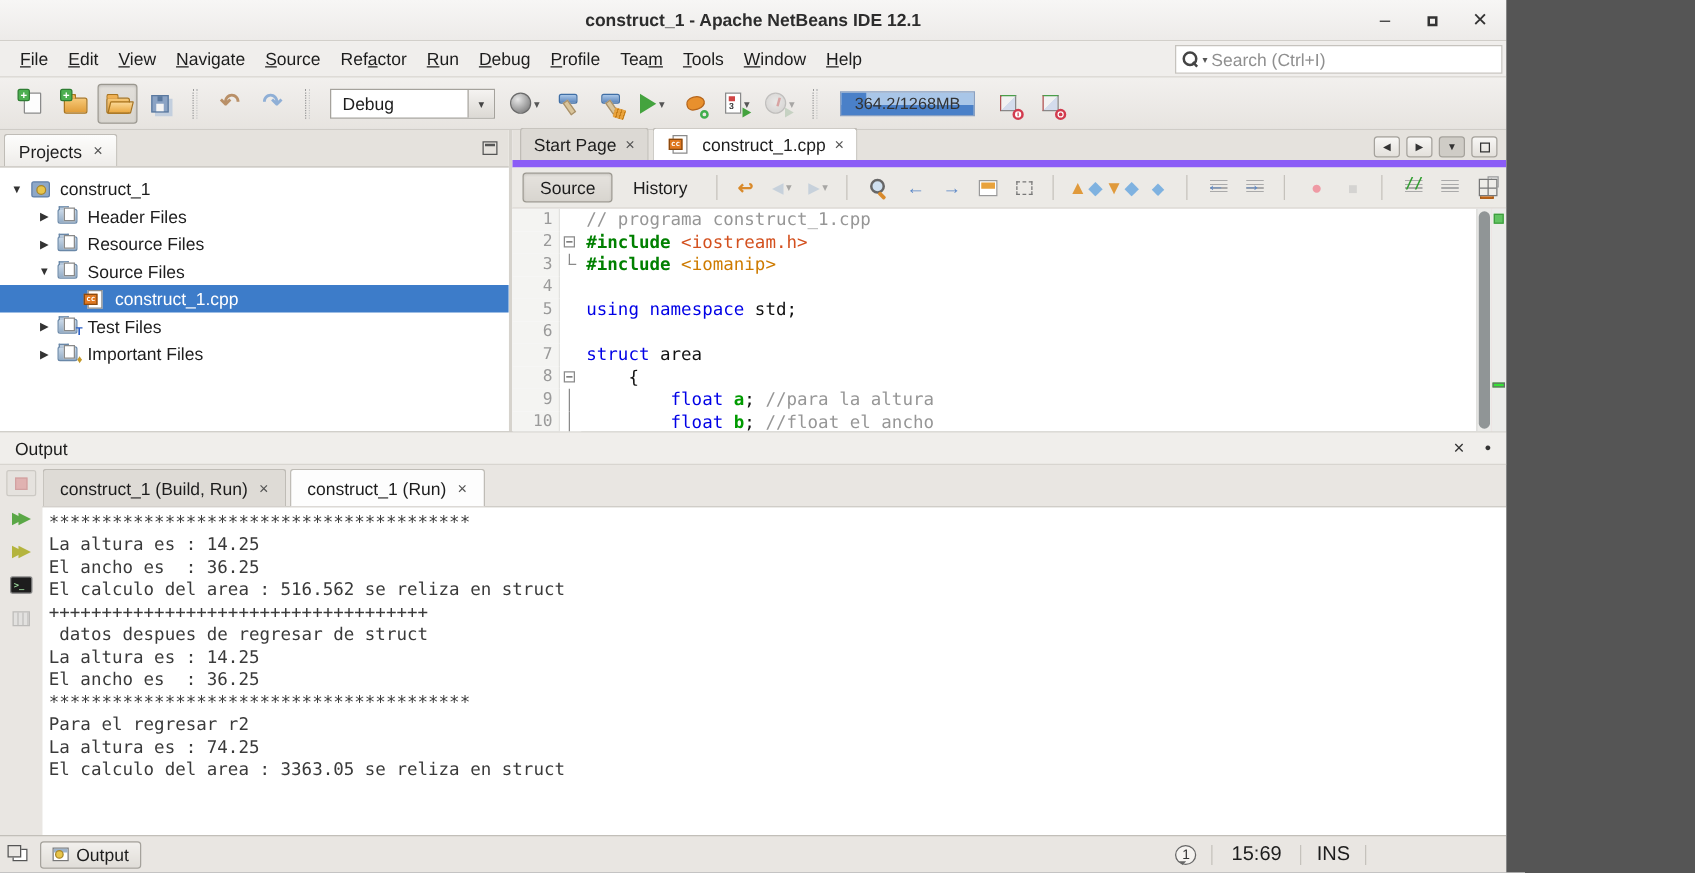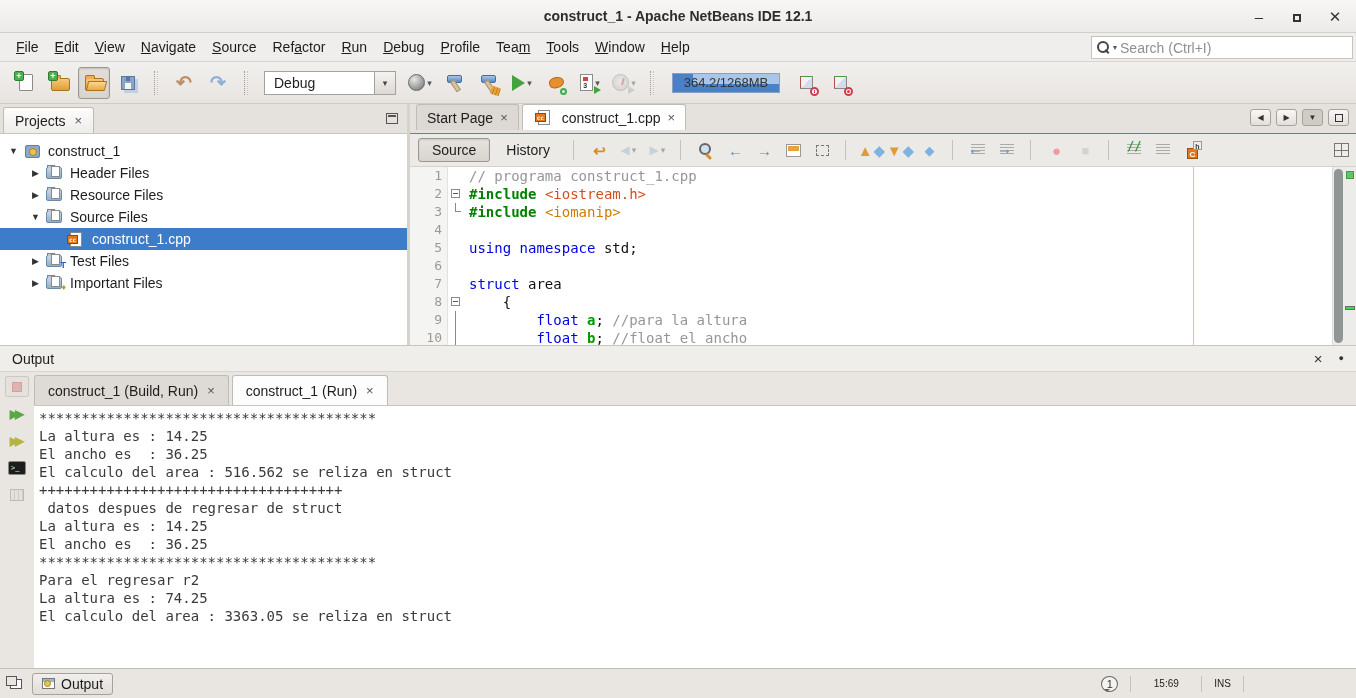--- a/index.html
+++ b/index.html
@@ -1,17 +1,17 @@
 <!DOCTYPE html>
 <html><head>
 <meta charset="utf-8">
 <style>
 *{box-sizing:border-box;margin:0;padding:0}
 body{margin:0;background:#555;font-family:"Liberation Sans",sans-serif}
-.window{width:1356px;height:698px;background:#ffffff;display:flex;flex-direction:column;overflow:hidden;position:relative}
+.window{width:1205px;height:698px;background:#ffffff;display:flex;flex-direction:column;overflow:hidden;position:relative}
 
 
 .titlebar{height:33px;background:linear-gradient(#f7f6f5,#edebe9);border-bottom:1px solid #d2cfca;display:flex;align-items:center;position:relative;flex:none}
 .title{flex:1;text-align:center;font-weight:bold;font-size:14px;color:#2d2d2d}
 .winctrls{position:absolute;right:14px;top:0;height:100%;display:flex;align-items:center;gap:24px}
 .wbtn{font-size:15px;color:#333;width:14px;text-align:center;line-height:1}
 .wbtn .sq{width:8px;height:8px;border:2px solid #333;display:inline-block}
 
 
 .menubar{height:29px;background:#f0eeec;border-bottom:1px solid #d8d5d0;display:flex;align-items:center;padding:0 8px;position:relative;flex:none}
@@ -90,21 +90,21 @@
 .t-project::after{content:"";position:absolute;left:3px;top:2px;width:6px;height:6px;border-radius:50%;background:#e8c54a;border:1px solid #a8862a}
 .t-folder{width:16px;height:12px;background:linear-gradient(#c9d8e8,#93acc6);border:1px solid #6a88a8;border-radius:2px;position:relative}
 .t-folder::before{content:"";position:absolute;top:-3px;left:0;width:6px;height:2px;background:#b5c8dc;border:1px solid #6a88a8;border-bottom:none}
 .t-folder::after{content:"";position:absolute;right:1px;top:-2px;width:7px;height:9px;background:#fff;border:1px solid #8a8a8a}
 .tbadge{position:absolute;right:-1px;bottom:-3px;font:bold 9px/9px "Liberation Sans",sans-serif}
 .t-cpp{width:12px;height:15px;background:#fff;border:1px solid #8a8a8a;position:relative;display:inline-block}
 .t-cpp::after{content:"cc";position:absolute;left:-4px;top:2px;background:#e07820;border:1px solid #8a4a10;color:#fff;font:bold 6px/7px "DejaVu Sans Mono",monospace;padding:0 1px}
 
 
 .editor{flex:1;display:flex;flex-direction:column;min-width:0}
-.etabrow{height:30px;background:#e5e2dd;border-bottom:1px solid #8b5cf6;display:flex;align-items:flex-start;padding-left:6px;position:relative;flex:none}
+.etabrow{height:30px;background:#e5e2dd;border-bottom:6px solid #8b5cf6;display:flex;align-items:flex-end;padding-left:6px;position:relative;flex:none}
 .etab{height:26px;display:inline-flex;align-items:center;gap:7px;padding:0 10px;font-size:14px;border:1px solid #bfbcb6;border-bottom:none;border-radius:3px 3px 0 0;background:#dcd9d4;margin-right:3px;color:#1d1d1d}
 .etab.active{background:#fff}
 .tabctrls{position:absolute;right:7px;top:5px;display:flex;gap:5px}
 .tcb{width:21px;height:17px;border:1px solid #a5a29c;border-radius:3px;background:linear-gradient(#f8f7f5,#e3e0db);display:inline-flex;align-items:center;justify-content:center;font-size:8px;color:#333}
 .tcb.pressed{background:#cfccc6}
 .maxsq{width:8px;height:8px;border:1px solid #333;display:inline-block}
 .edtoolbar{height:33px;background:#eceae6;border-bottom:1px solid #d5d2cc;display:flex;align-items:center;padding:0 8px;gap:2px;position:relative;flex:none}
 .viewbtn{height:24px;padding:0 13px;font-size:14px;font-family:"Liberation Sans",sans-serif;border:1px solid transparent;background:transparent;border-radius:3px;color:#1d1d1d}
 .viewbtn.pressed{border-color:#9a978f;background:linear-gradient(#e6e3de,#d8d5cf);box-shadow:inset 0 1px 2px rgba(0,0,0,.12)}
 .tsep2{width:4px;height:20px;border-left:1px solid #c5c2bc;margin:0 7px}
@@ -171,21 +171,21 @@
 .dockico{width:12px;height:10px;border:1px solid #555;background:#fff;position:relative;margin-left:2px}
 .dockico::after{content:"";position:absolute;left:-5px;top:-4px;width:9px;height:8px;border:1px solid #555;background:#e9e6e2}
 .outbtn{display:inline-flex;align-items:center;gap:6px;height:22px;padding:0 9px;font-size:14px;font-family:"Liberation Sans",sans-serif;border:1px solid #a5a29c;border-radius:3px;background:linear-gradient(#f2f0ed,#e0ddd8);color:#1d1d1d}
 .winico{width:13px;height:11px;border:1px solid #777;background:#fff;position:relative;display:inline-block}
 .winico::before{content:"";position:absolute;left:0;right:0;top:0;height:3px;background:#9db4cc}
 .winico::after{content:"";position:absolute;left:1px;bottom:1px;width:5px;height:5px;border-radius:50%;background:#e8c54a;border:1px solid #a8862a}
 .sright{position:absolute;right:0;top:0;height:100%;display:flex;align-items:center}
 .notif{width:17px;height:16px;border:1px solid #666;border-radius:50%;font:11px/14px "Liberation Sans",sans-serif;text-align:center;color:#333;position:relative;background:#f5f3f0}
 .notif::after{content:"";position:absolute;bottom:-4px;left:2px;border:3px solid transparent;border-top-color:#666}
 .ssep{width:1px;height:16px;background:#c5c2bc;margin:0 12px}
-.sval{font-size:10px;color:#1d1d1d}
+.sval{font-size:16px;color:#1d1d1d}
 .caret{min-width:46px;text-align:center}
 .endspace{width:100px}
 </style>
 </head>
 <body>
 
 <div class="window">
 
   <div class="titlebar">
     <div class="title">construct_1 - Apache NetBeans IDE 12.1</div>

